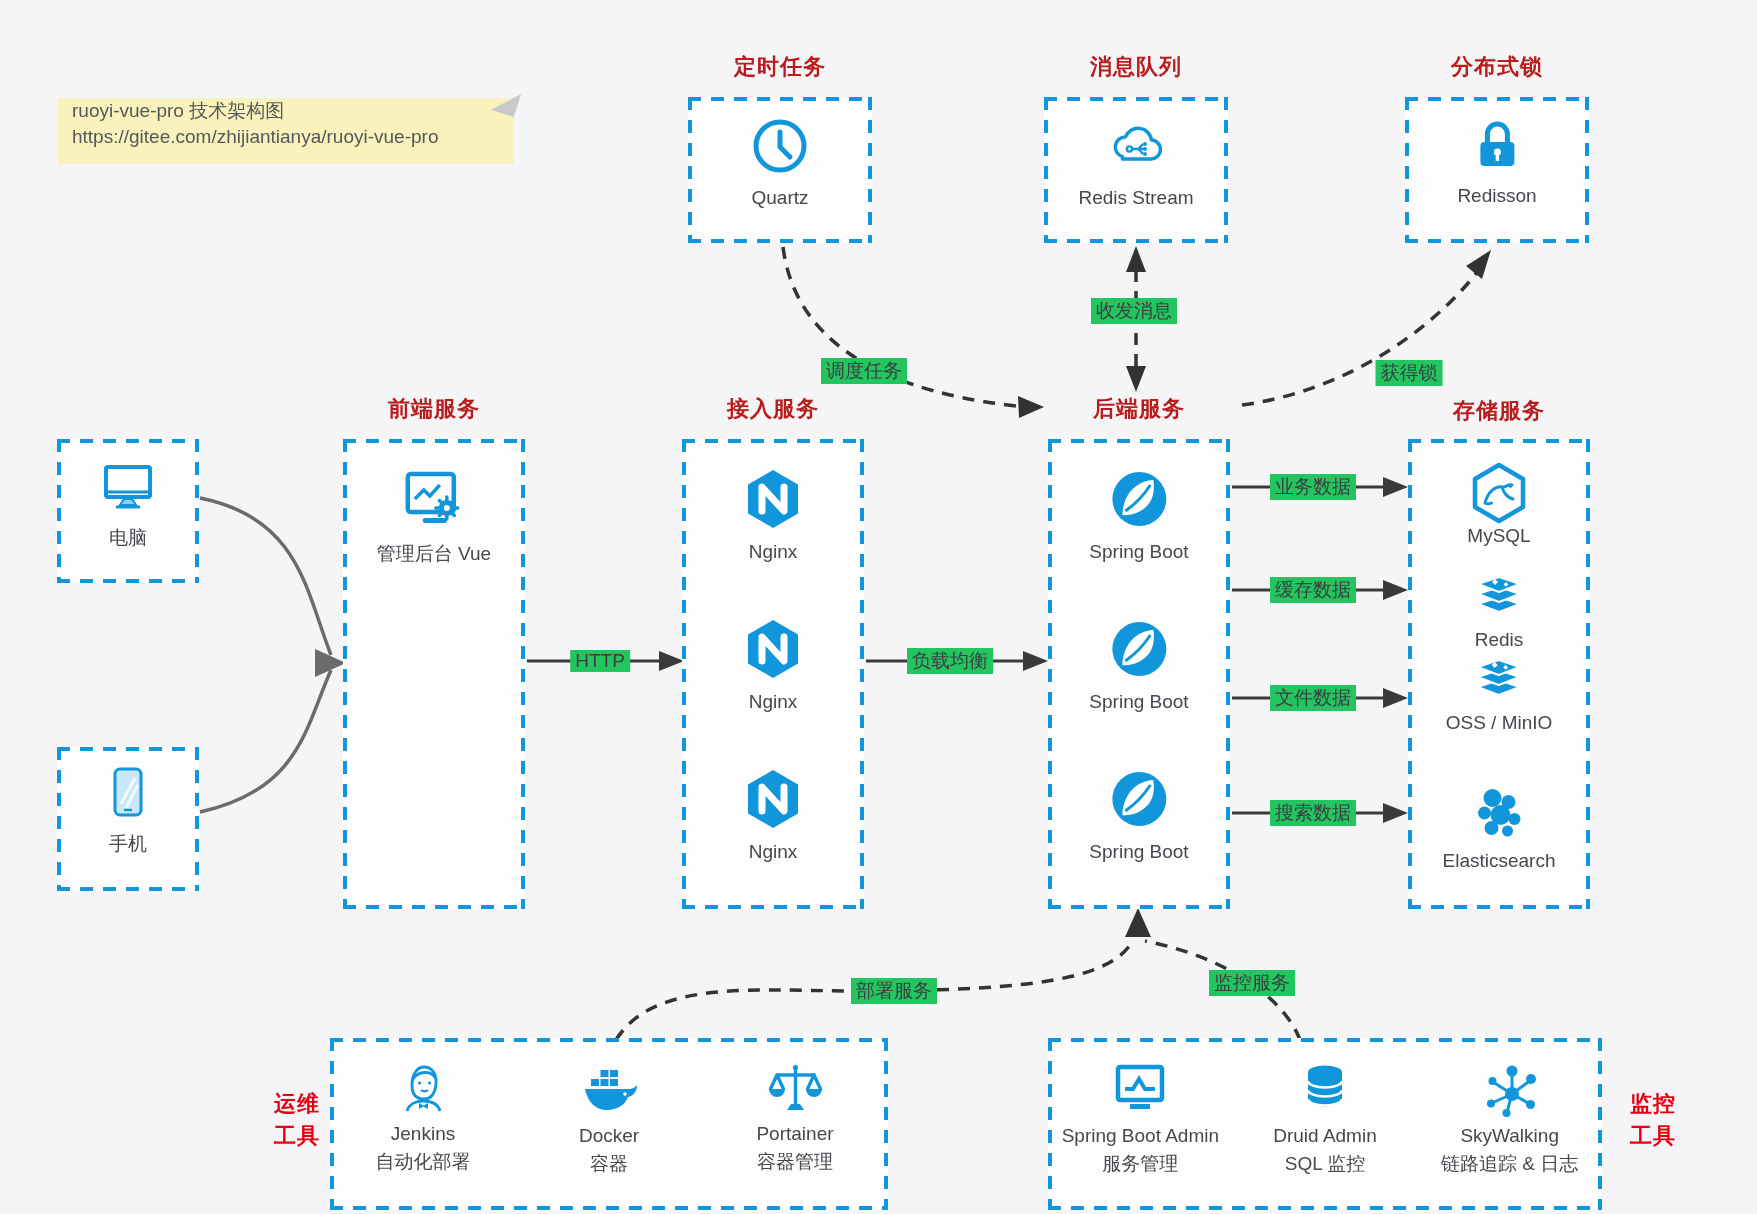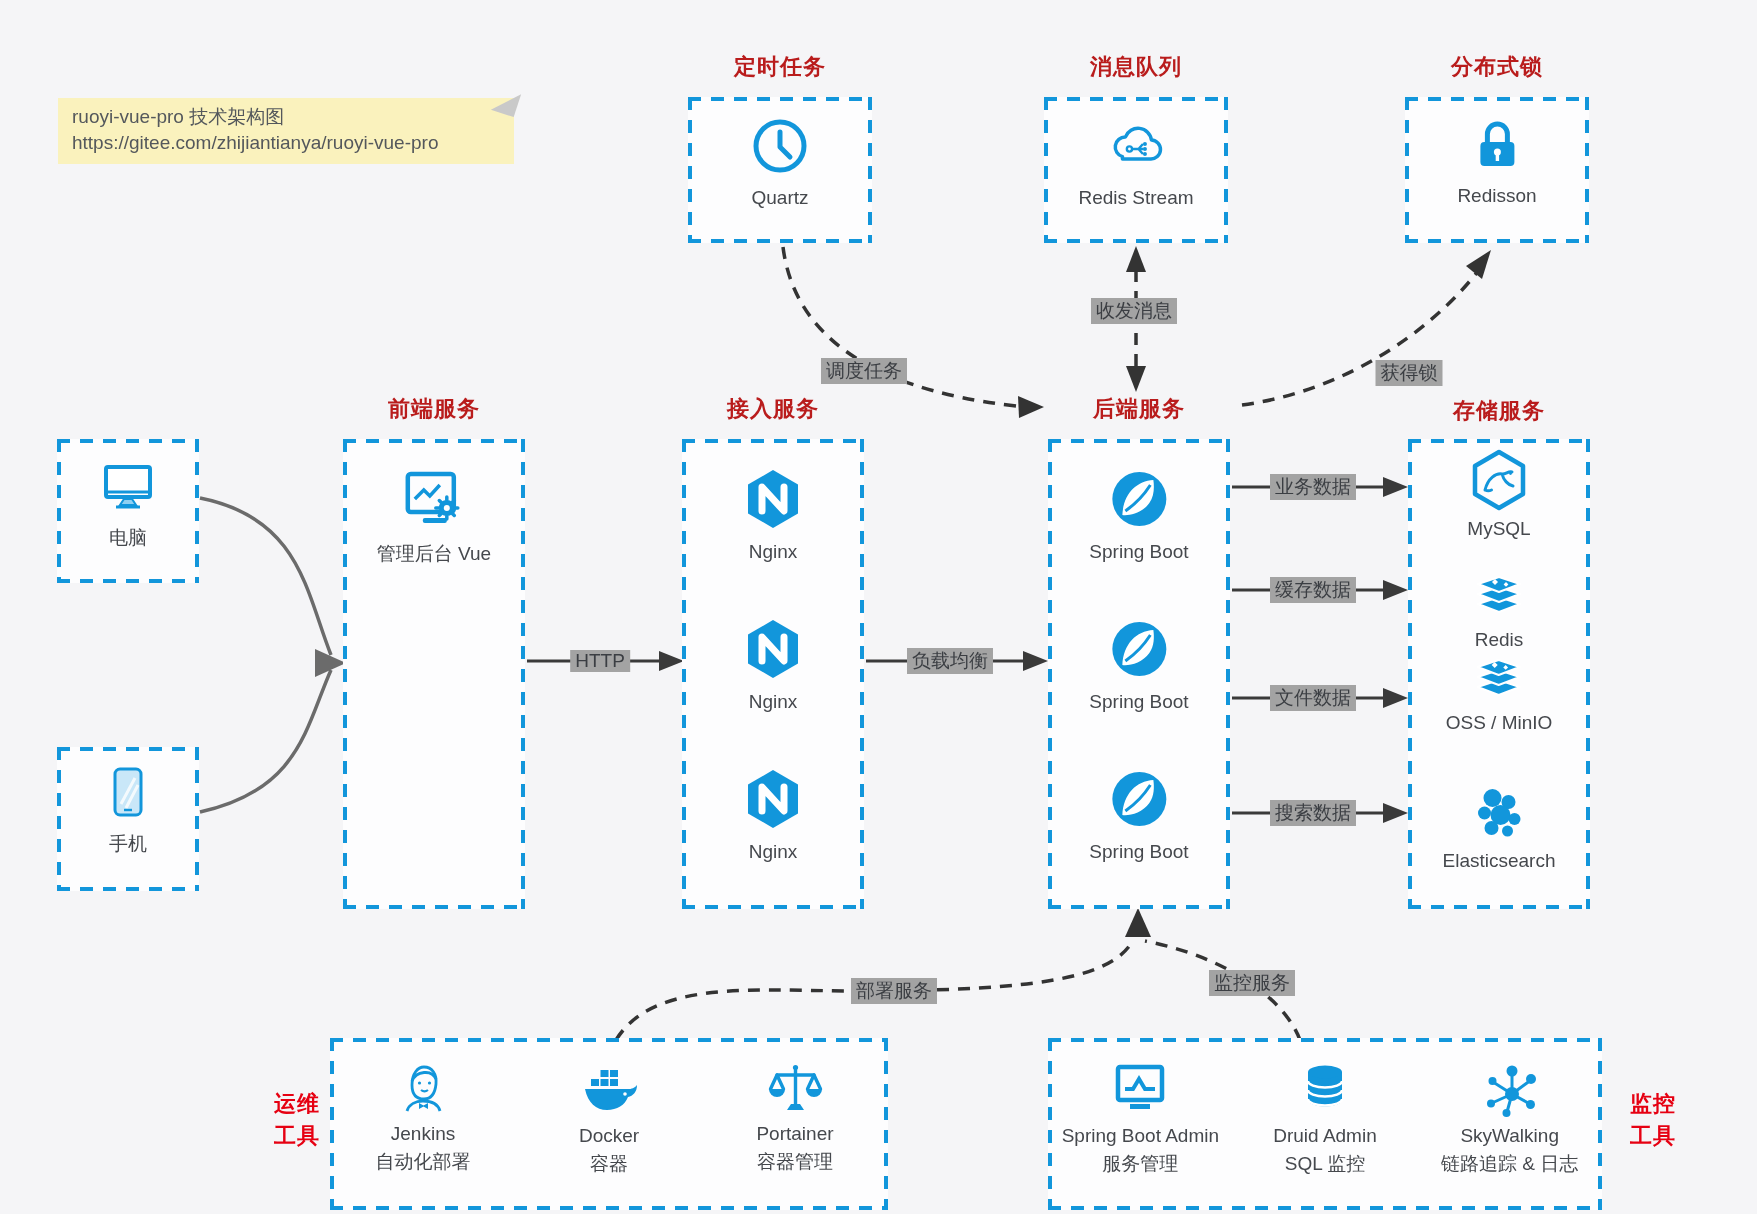--- a/index.html
+++ b/index.html
@@ -32,25 +32,25 @@
   .item{
     position:absolute;z-index:3;transform:translateX(-50%);
     display:flex;flex-direction:column;align-items:center;gap:9px;white-space:nowrap;
   }
   .item .lbl{font-size:19px;color:#45484d;}
   .cellrow{position:absolute;z-index:3;display:flex;}
   .cell{flex:1;display:flex;flex-direction:column;align-items:center;gap:3px;padding-top:20px;white-space:nowrap;}
   .cell .lbl{font-size:19px;line-height:1.32;color:#45484d;text-align:center;}
   .edge-label{
     position:absolute;z-index:4;transform:translate(-50%,-50%);
-    background:#a3a3a3;color:#3b3e43;font-size:19px;padding:0 5px;white-space:nowrap;
+    background:#22c55e;color:#3b3e43;font-size:19px;padding:0 5px;white-space:nowrap;
   }
   .note{
     position:absolute;left:58px;top:98px;width:456px;height:66px;z-index:3;
-    background:#faf2bd;box-sizing:border-box;padding:6px 0 0 14px;
+    background:#faf2bd;box-sizing:border-box;padding:0 0 0 14px;
     font-size:19px;line-height:1.35;color:#54585c;
   }
   .note-fold{
     position:absolute;right:-4px;top:-8px;width:0;height:0;z-index:4;
     border-bottom:24px solid #c9c9c9;border-left:24px solid transparent;
     transform:rotate(18deg);
   }
   .icon{display:block;line-height:0;}
   .icon svg{display:block;}
 </style>
@@ -264,21 +264,21 @@
         <path d="M47 14 C30 15 17 28 16 49 C23 50 36 47 43 37 C48 30 48 21 47 14 Z" fill="#fff"></path>
         <path d="M44 19 C37 30 29 38 19 45" stroke="#1296db" stroke-width="3" fill="none"></path>
       </svg>
     </span>
     <span class="lbl">Spring Boot</span>
   </div>
 
   <div class="group-title" style="left:1499px;top:396px">存储服务</div>
   <div class="dbox" style="left:1408px;top:439px;width:182px;height:470px"></div>
 
-  <div class="item" style="left:1499px;top:448px;gap:6px">
+  <div class="item" style="left:1499px;top:461px;gap:0">
     <span class="icon">
       <svg width="64" height="64" viewBox="0 0 64 64">
         <polygon points="32,4 56,18 56,46 32,60 8,46 8,18" stroke="#1296db" stroke-width="4.5" fill="none" stroke-linejoin="round"></polygon>
         <path d="M18 42 C21 30 29 25 35 26 C39 26.5 41 23 45 24 M35 26 C36.5 32 41 37 46 38 M18 42 C20 43 22.5 43 24.5 42" stroke="#1296db" stroke-width="3" fill="none" stroke-linecap="round"></path>
         <circle cx="43.5" cy="25.5" r="1.4" fill="#1296db"></circle>
       </svg>
     </span>
     <span class="lbl">MySQL</span>
   </div>
 

